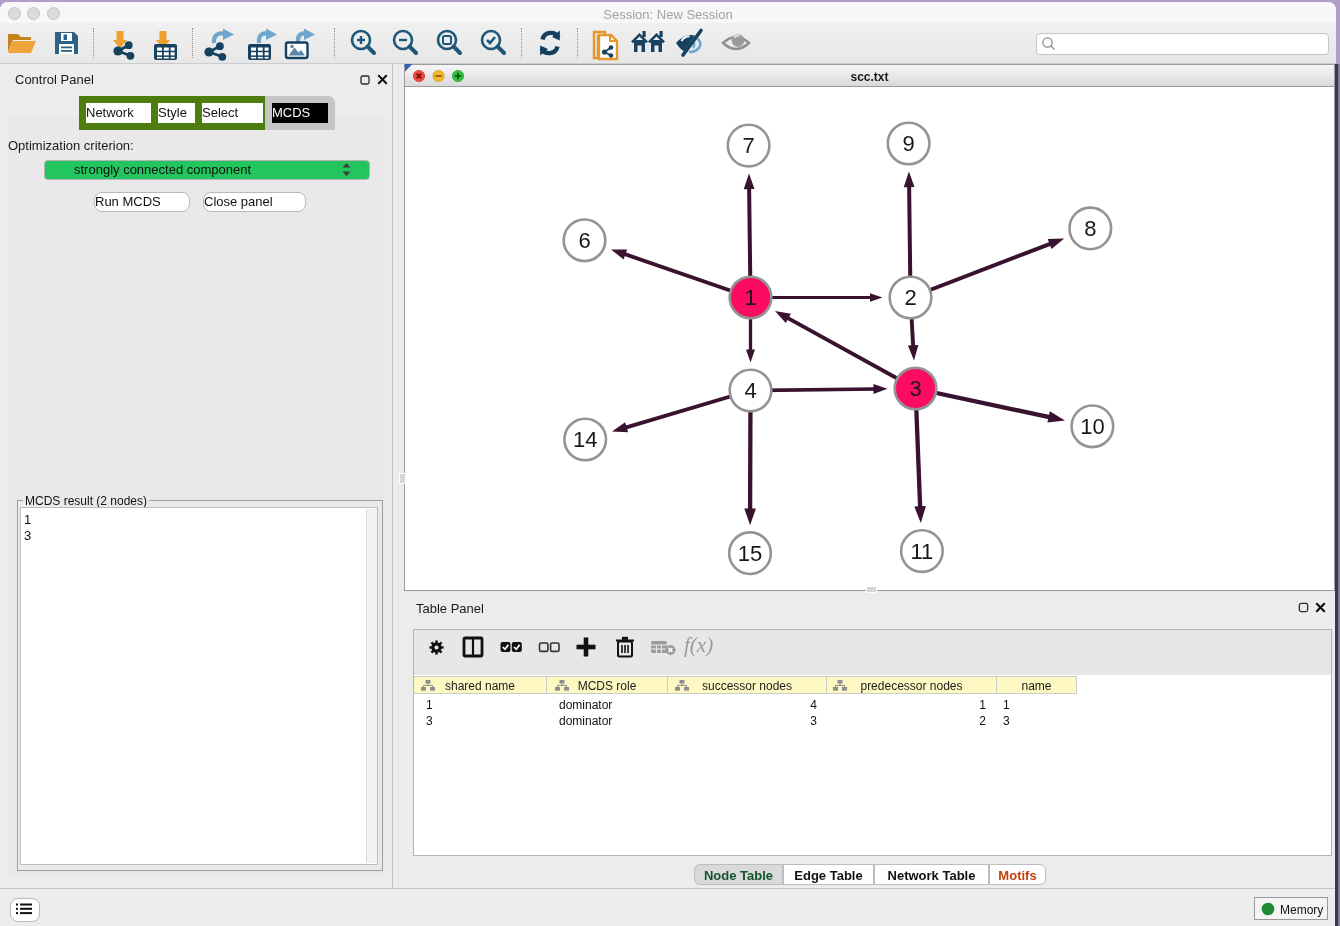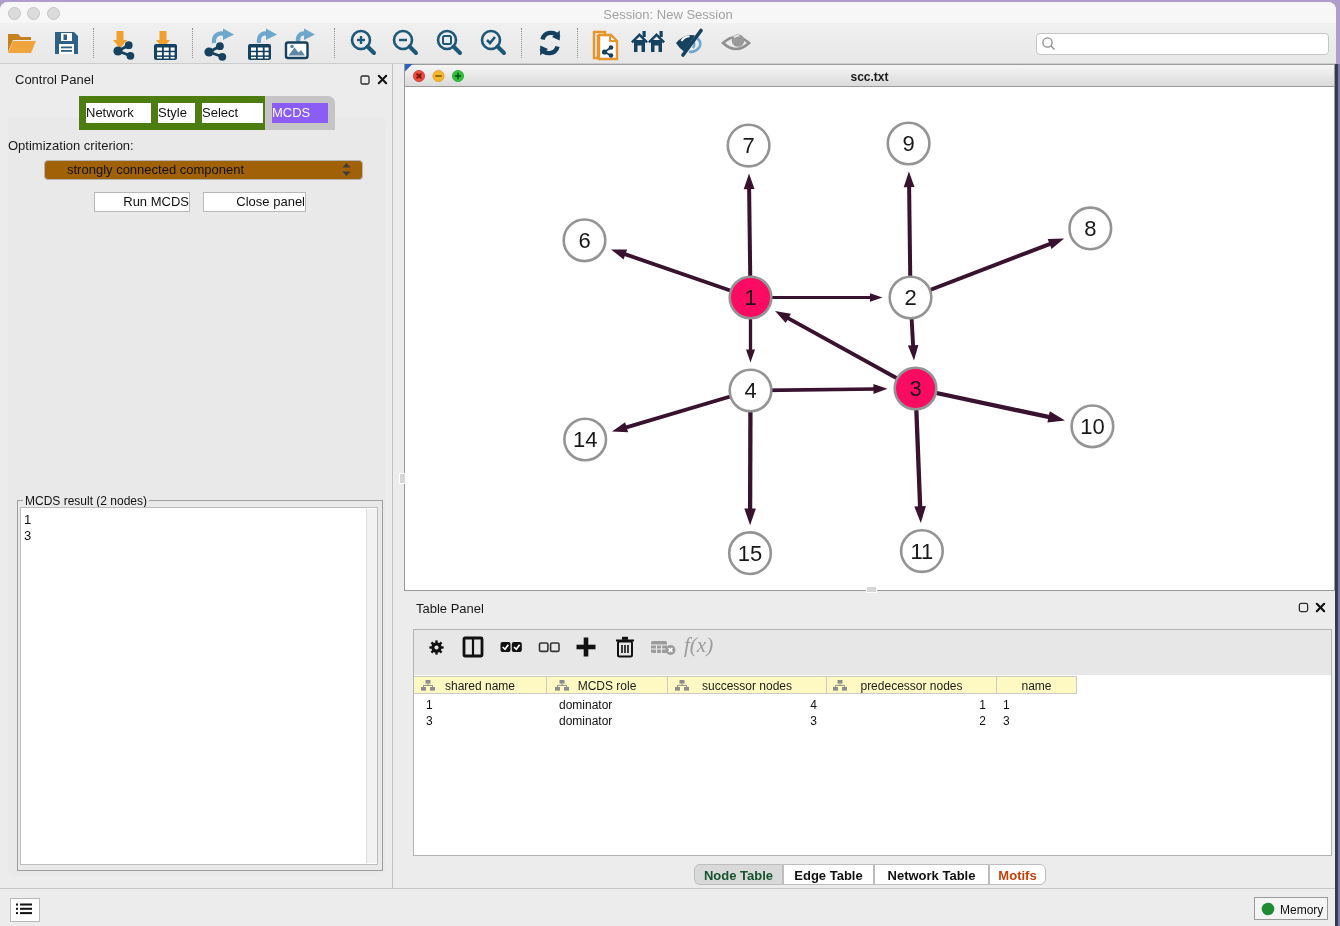--- a/index.html
+++ b/index.html
@@ -7,21 +7,21 @@
 .titlebar{left:0;top:2px;width:1336px;height:21px;background:#f7f7f7;border-radius:8px 8px 0 0}
 .tl{width:11px;height:11px;border-radius:50%;background:#dbdbdb;border:1px solid #c5c5c5;top:7px}
 .title{left:0;top:7px;width:1336px;text-align:center;color:#a2a2a2;font-size:13px}
 .toolbar{left:0;top:23px;width:1336px;height:40px;background:linear-gradient(#f0f0f0,#e7e7e7);border-bottom:1px solid #cccccc}
 .sep{border-left:1px dotted #8f8f8f;height:30px;top:28px;width:0}
 .search{left:1036px;top:33px;width:291px;height:20px;background:#fff;border:1px solid #c6c6c6;border-radius:4px}
 .lpanel{left:0;top:64px;width:392px;height:824px;background:#ececec;border-right:1px solid #c2c2c2}
 .ptitle{font-size:13px;color:#1a1a1a}
 .tab{top:96px;height:20px;font-size:13px;color:#111;background:#fff;border:7px solid #4d7c0f;text-align:left;line-height:20px}
 .tabc{left:8px;top:117px;width:377px;height:759px;background:#e9e9e9;border-radius:0 6px 6px 6px}
-.btn{background:#fff;border:1px solid #b9b9b9;border-radius:0;font-size:13px;color:#111;text-align:right}
+.btn{background:#fff;border:1px solid #b9b9b9;border-radius:8px;font-size:13px;color:#111;text-align:left}
 .nwin{left:404px;top:64px;width:931px;height:527px;background:#fff;border:1px solid #9b9b9b;box-sizing:border-box}
 .ntitle{left:404px;top:64px;width:931px;height:23px;background:linear-gradient(#f6f6f6,#dadada);border:1px solid #9b9b9b;box-sizing:border-box}
 .tpanel{left:404px;top:595px;width:931px;height:293px;background:#ececec}
 .statusbar{left:0;top:888px;width:1335px;height:38px;background:#ececec;border-top:1px solid #c6c6c6}
 .hdrcell{top:676px;height:18px;background:#fef9c3;border-right:1px solid #cbcbcb;border-top:1px solid #cbcbcb;border-bottom:1px solid #cbcbcb;font-size:12px;color:#1c1c1c;text-align:center;line-height:18px;box-sizing:border-box}
 .rowtxt{font-size:12px;color:#111;height:16px;line-height:16px}
 .btab{top:864px;height:21px;line-height:21px;font-size:13px;font-weight:bold;background:#fff;border:1px solid #bdbdbd;text-align:center;box-sizing:border-box}
 </style></head><body>
 <div class="abs win"></div>
 <div class="abs titlebar"></div>
@@ -193,23 +193,23 @@
 <svg class="abs" style="left:377px;top:74px" width="11" height="11" viewBox="0 0 11 11">
     <g stroke="#111" stroke-width="2" stroke-linecap="round">
       <line x1="1.8" y1="1.8" x2="9.2" y2="9.2"></line>
       <line x1="9.2" y1="1.8" x2="1.8" y2="9.2"></line>
     </g>
   </svg>
 <div class="abs tabc"></div>
 <div class="abs tab" style="left:79px;width:71px">Network</div>
 <div class="abs tab" style="left:151px;width:51px">Style</div>
 <div class="abs tab" style="left:195px;width:61px">Select</div>
-<div class="abs tab" style="left:265px;width:56px;background:#8b5cf6;color:#fcfcfc;border-color:#c5c5c5;border-radius:0 7px 0 0">MCDS</div>
+<div class="abs tab" style="left:265px;width:56px;background:#000000;color:#fcfcfc;border-color:#c5c5c5;border-radius:0 7px 0 0">MCDS</div>
 <div class="abs" style="left:8px;top:138px;width:377px;text-align:left;font-size:13px;color:#1a1a1a">Optimization criterion:</div>
-<div class="abs" style="left:44px;top:160px;width:295px;height:18px;background:#a16207;border:1px solid #b5b5b5;border-radius:4px;font-size:13px;color:#111;line-height:18px;padding-left:22px;box-sizing:content-box">strongly connected component</div>
+<div class="abs" style="left:44px;top:160px;width:295px;height:18px;background:#22c55e;border:1px solid #b5b5b5;border-radius:4px;font-size:13px;color:#111;line-height:18px;padding-left:29px;box-sizing:content-box">strongly connected component</div>
 <svg class="abs" style="left:342px;top:163px" width="9" height="13" viewBox="0 0 9 13">
     <polygon points="4.5,0 8.5,4.5 0.5,4.5" fill="#3c3c3c"></polygon>
     <polygon points="4.5,13 8.5,8.5 0.5,8.5" fill="#3c3c3c"></polygon>
   </svg>
 <div class="abs btn" style="left:94px;top:192px;width:94px;height:18px;line-height:18px">Run MCDS</div>
 <div class="abs btn" style="left:203px;top:192px;width:101px;height:18px;line-height:18px">Close panel</div>
 
 <div class="abs" style="left:17px;top:500px;width:364px;height:369px;border:1px solid #9e9e9e"></div>
 <div class="abs" style="left:23px;top:494px;background:#e9e9e9;font-size:12px;color:#111;padding:0 2px">MCDS result (2 nodes)</div>
 <div class="abs" style="left:20px;top:507px;width:358px;height:358px;background:#fff;border:1px solid #bdbdbd;box-sizing:border-box"></div>

